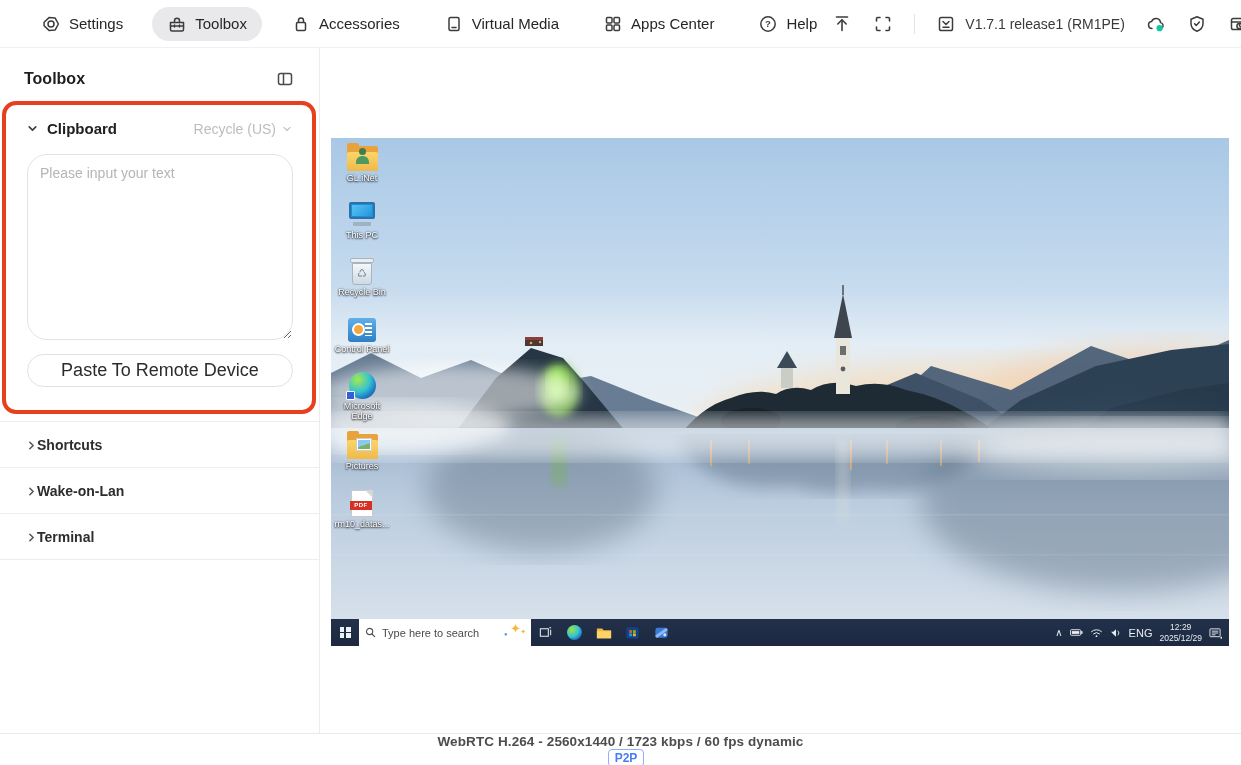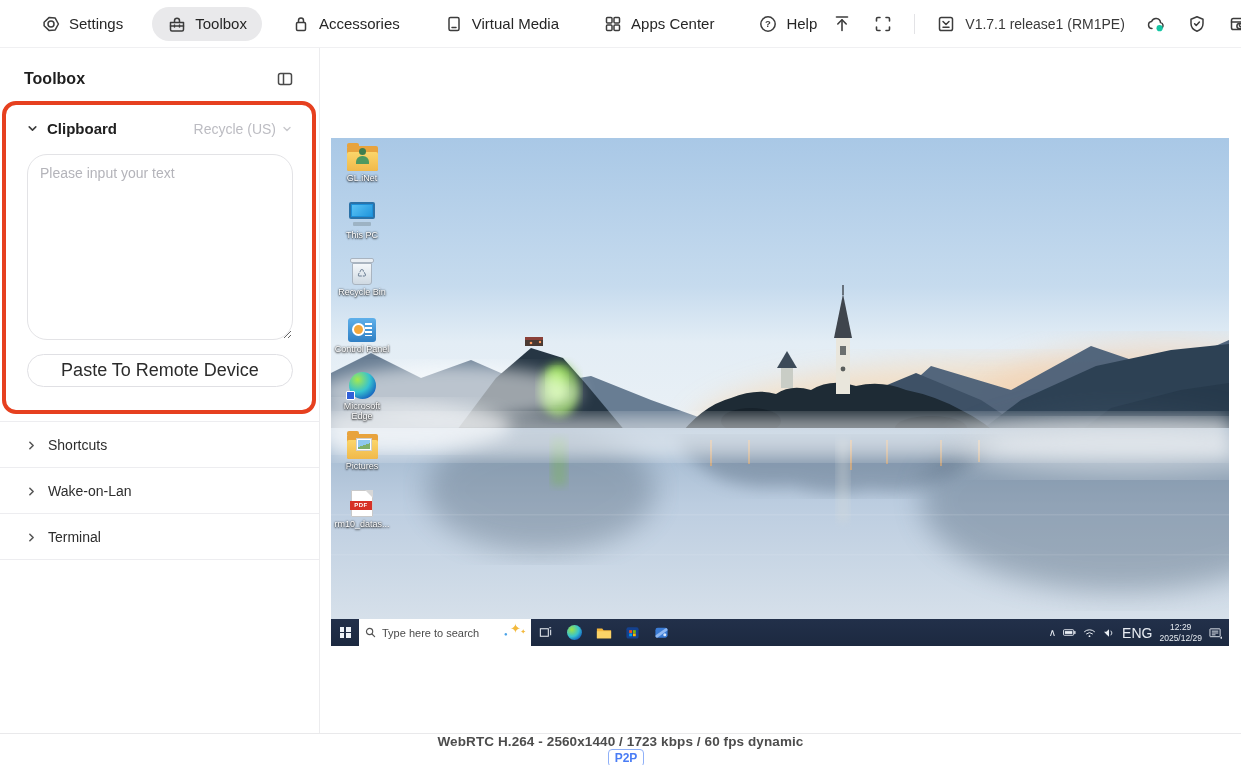--- a/index.html
+++ b/index.html
@@ -52,22 +52,22 @@
     font-family:"Liberation Sans", sans-serif; font-size:14px; color:#333; resize:vertical;
   }
   .clip-textarea::placeholder { color:#b4b4ba; }
   .paste-btn {
     display:block; margin:14px 27px 0; width:266px; height:33px;
     border:1px solid #e0e0e4; border-radius:17px; background:#fff;
     font-family:"Liberation Sans", sans-serif; font-size:18px; color:#2b2b2b; cursor:pointer;
   }
   .sections { margin-top:34px; }
   .section-row {
-    display:flex; align-items:center; gap:11px; padding:15px 24px 14px 26px;
-    font-size:14px; font-weight:normal; color:#2d2d2d; cursor:pointer;
+    display:flex; align-items:center; padding:15px 24px 14px 26px;
+    font-size:14px; font-weight:bold; color:#2d2d2d; cursor:pointer;
     border-bottom:1px solid #ededf0;
   }
   .section-row:first-child { border-top:1px solid #ededf0; }
 
   
   .main { position:absolute; left:321px; top:48px; right:0; bottom:32px; background:#fff; }
   .remote { position:absolute; left:10px; top:90px; width:898px; height:508px; cursor:crosshair; }
   .wallpaper { position:absolute; inset:0 0 27px 0; overflow:hidden; }
 
   .desk-icons { position:absolute; left:2px; top:0; width:58px; z-index:3; }
@@ -88,21 +88,21 @@
   .tb-search {
     width:172px; background:#fff; display:flex; align-items:center; gap:6px;
     padding:0 6px; font-size:11px; color:#4a4a4a; cursor:text; position:relative;
   }
   .sparkle { position:absolute; right:10px; top:3px; color:#f3b93c; font-size:13px; line-height:1; }
   .sparkle small { position:absolute; left:-6px; bottom:-2px; color:#4aa3e8; font-size:6px; }
   .sparkle i { position:absolute; right:-5px; bottom:0; font-style:normal; color:#f3b93c; font-size:7px; }
   .tb-btn { width:29px; display:flex; align-items:center; justify-content:center; cursor:pointer; }
   .tb-spacer { flex:1; }
   .tray { display:flex; align-items:center; gap:7px; padding-right:7px; color:#e8edf3; }
-  .tray-txt { font-size:14px; color:#e8edf3; }
+  .tray-txt { font-size:11px; color:#e8edf3; }
   .tray-clock { font-size:8.5px; line-height:1.2; text-align:center; white-space:nowrap; }
   .edge-ball { width:16px; height:16px; border-radius:50%; background:radial-gradient(circle at 32% 30%, #9be348, #36c3cf 48%, #1767c0 78%, #0e4fa8); }
   .edge-ball.sm { width:15px; height:15px; }
 
   
   .folder { position:relative; width:31px; height:25px; }
   .folder .back { position:absolute; inset:0; background:#e8a33d; border-radius:2px; }
   .folder .back:before { content:""; position:absolute; top:-3px; left:0; width:12px; height:4px; background:#e8a33d; border-radius:2px 2px 0 0; }
   .folder .front { position:absolute; left:0; right:0; bottom:0; height:19px; background:linear-gradient(#fbd56a,#f0b94a); border-radius:2px; }
   .person { position:absolute; left:8px; top:2px; width:15px; height:20px; }

